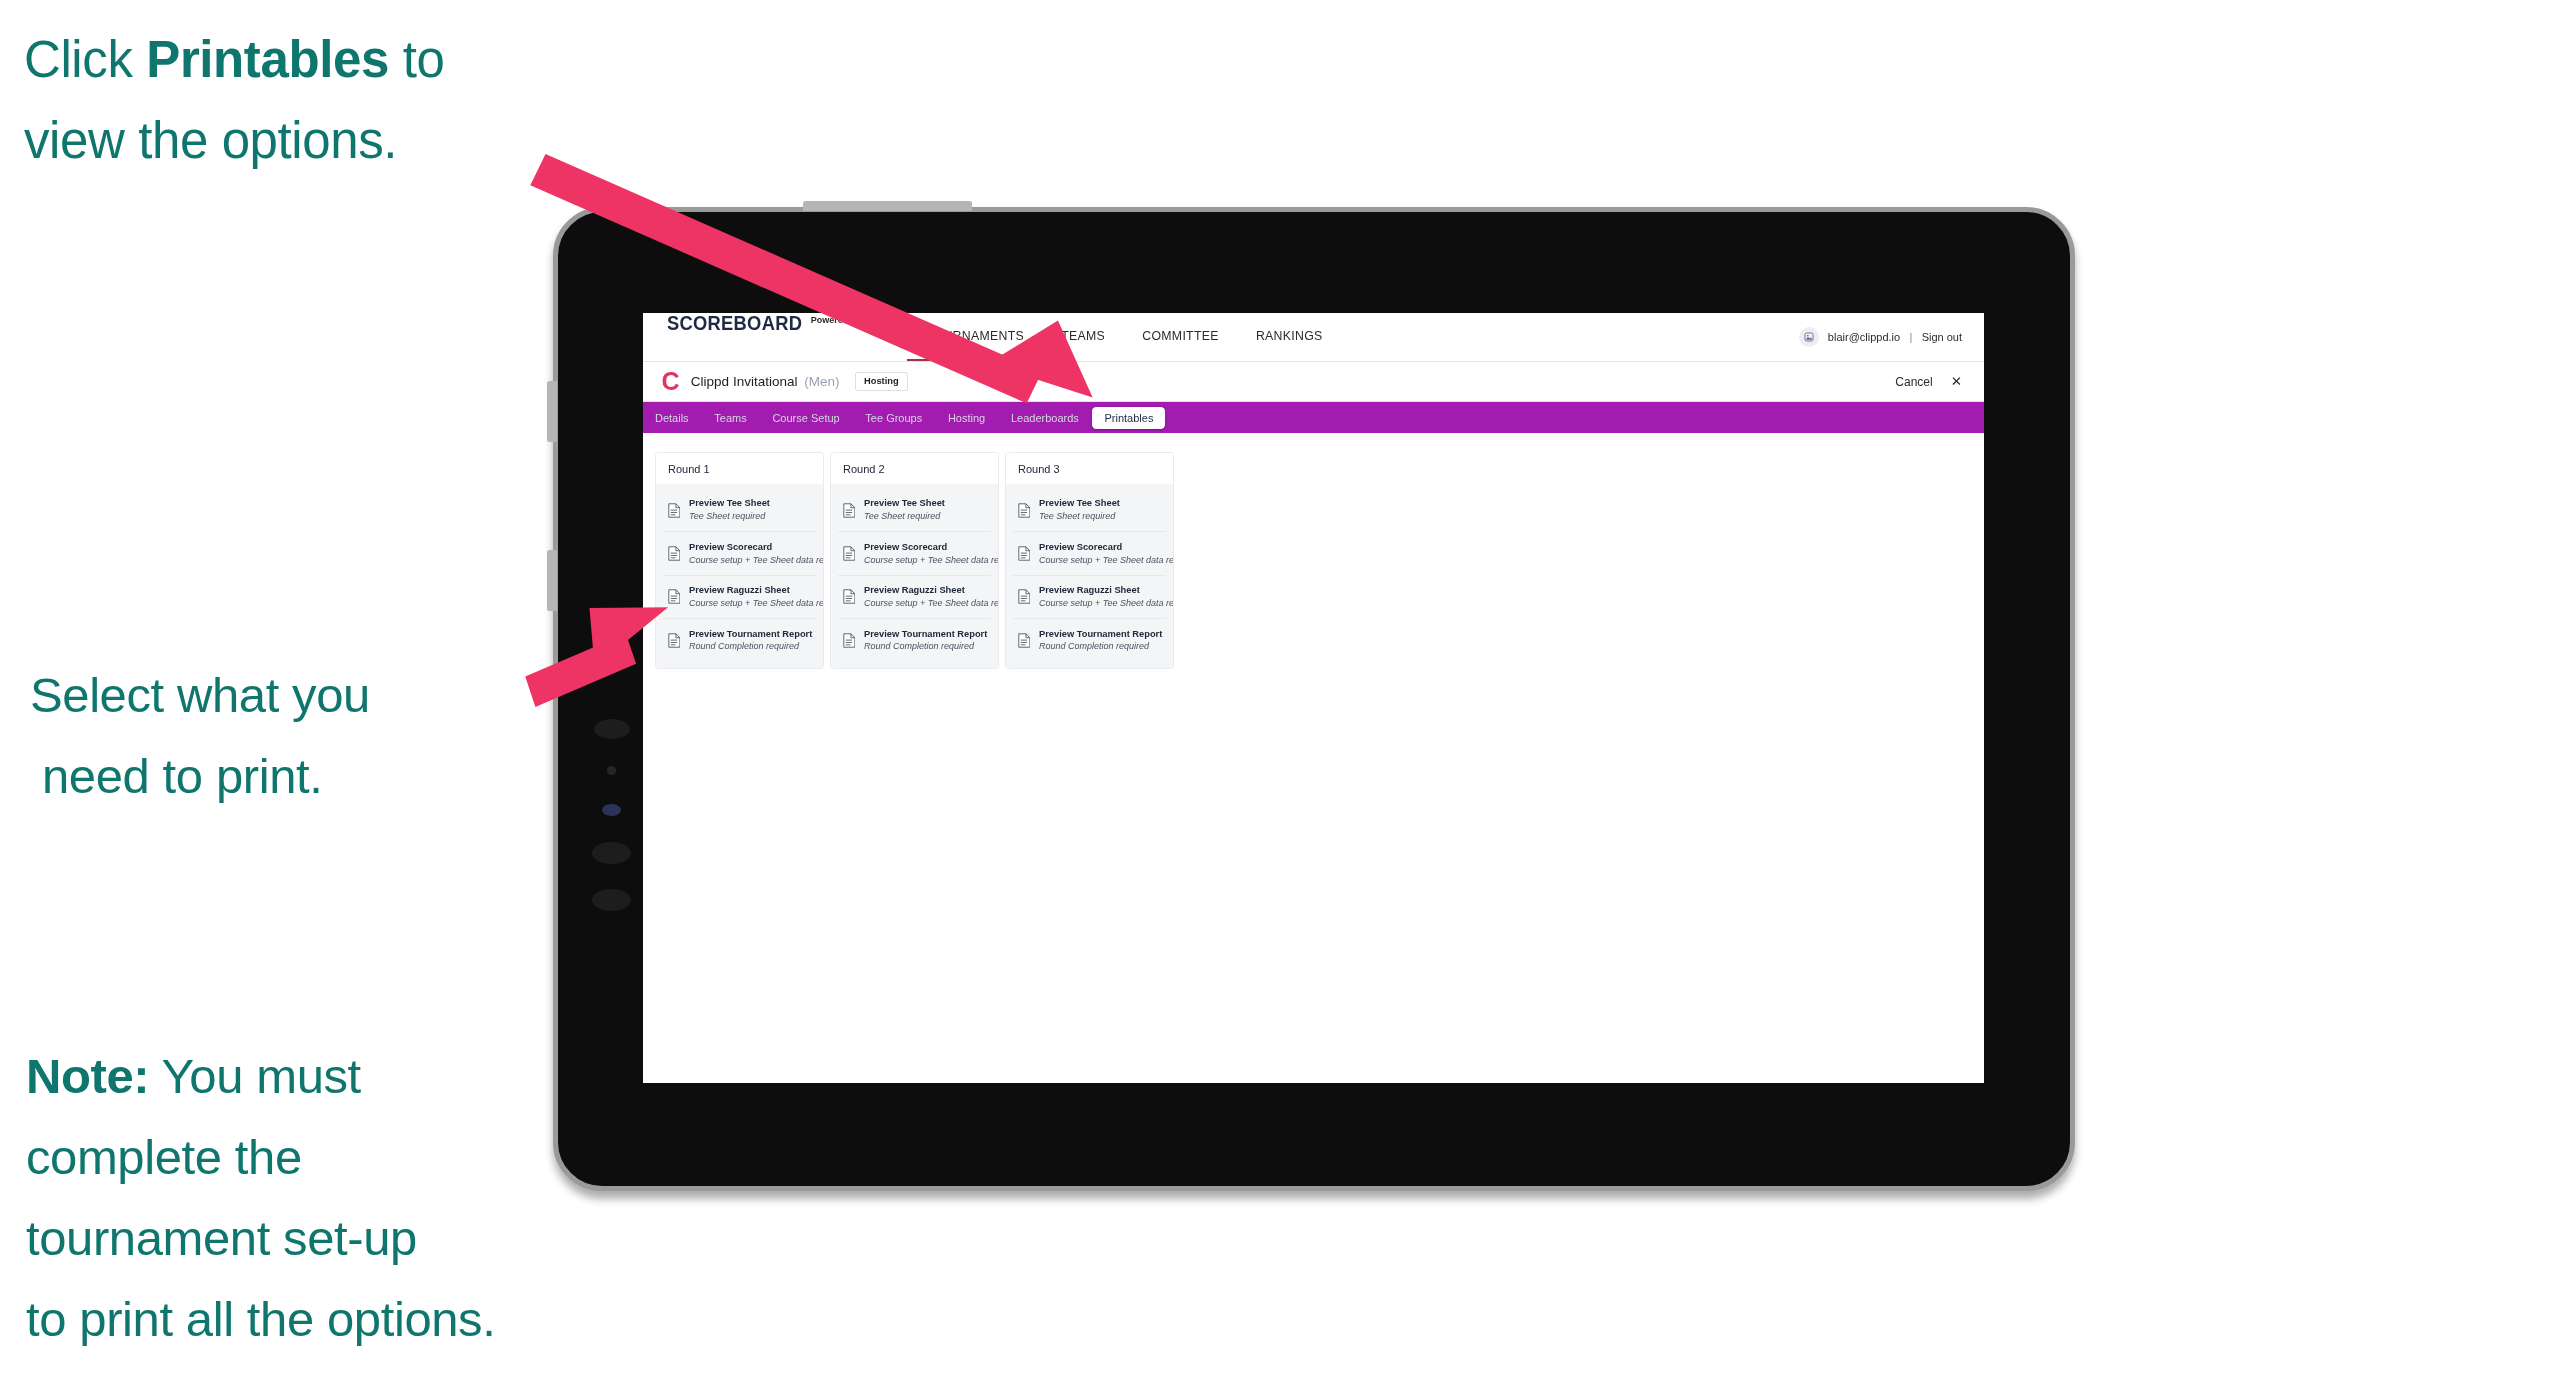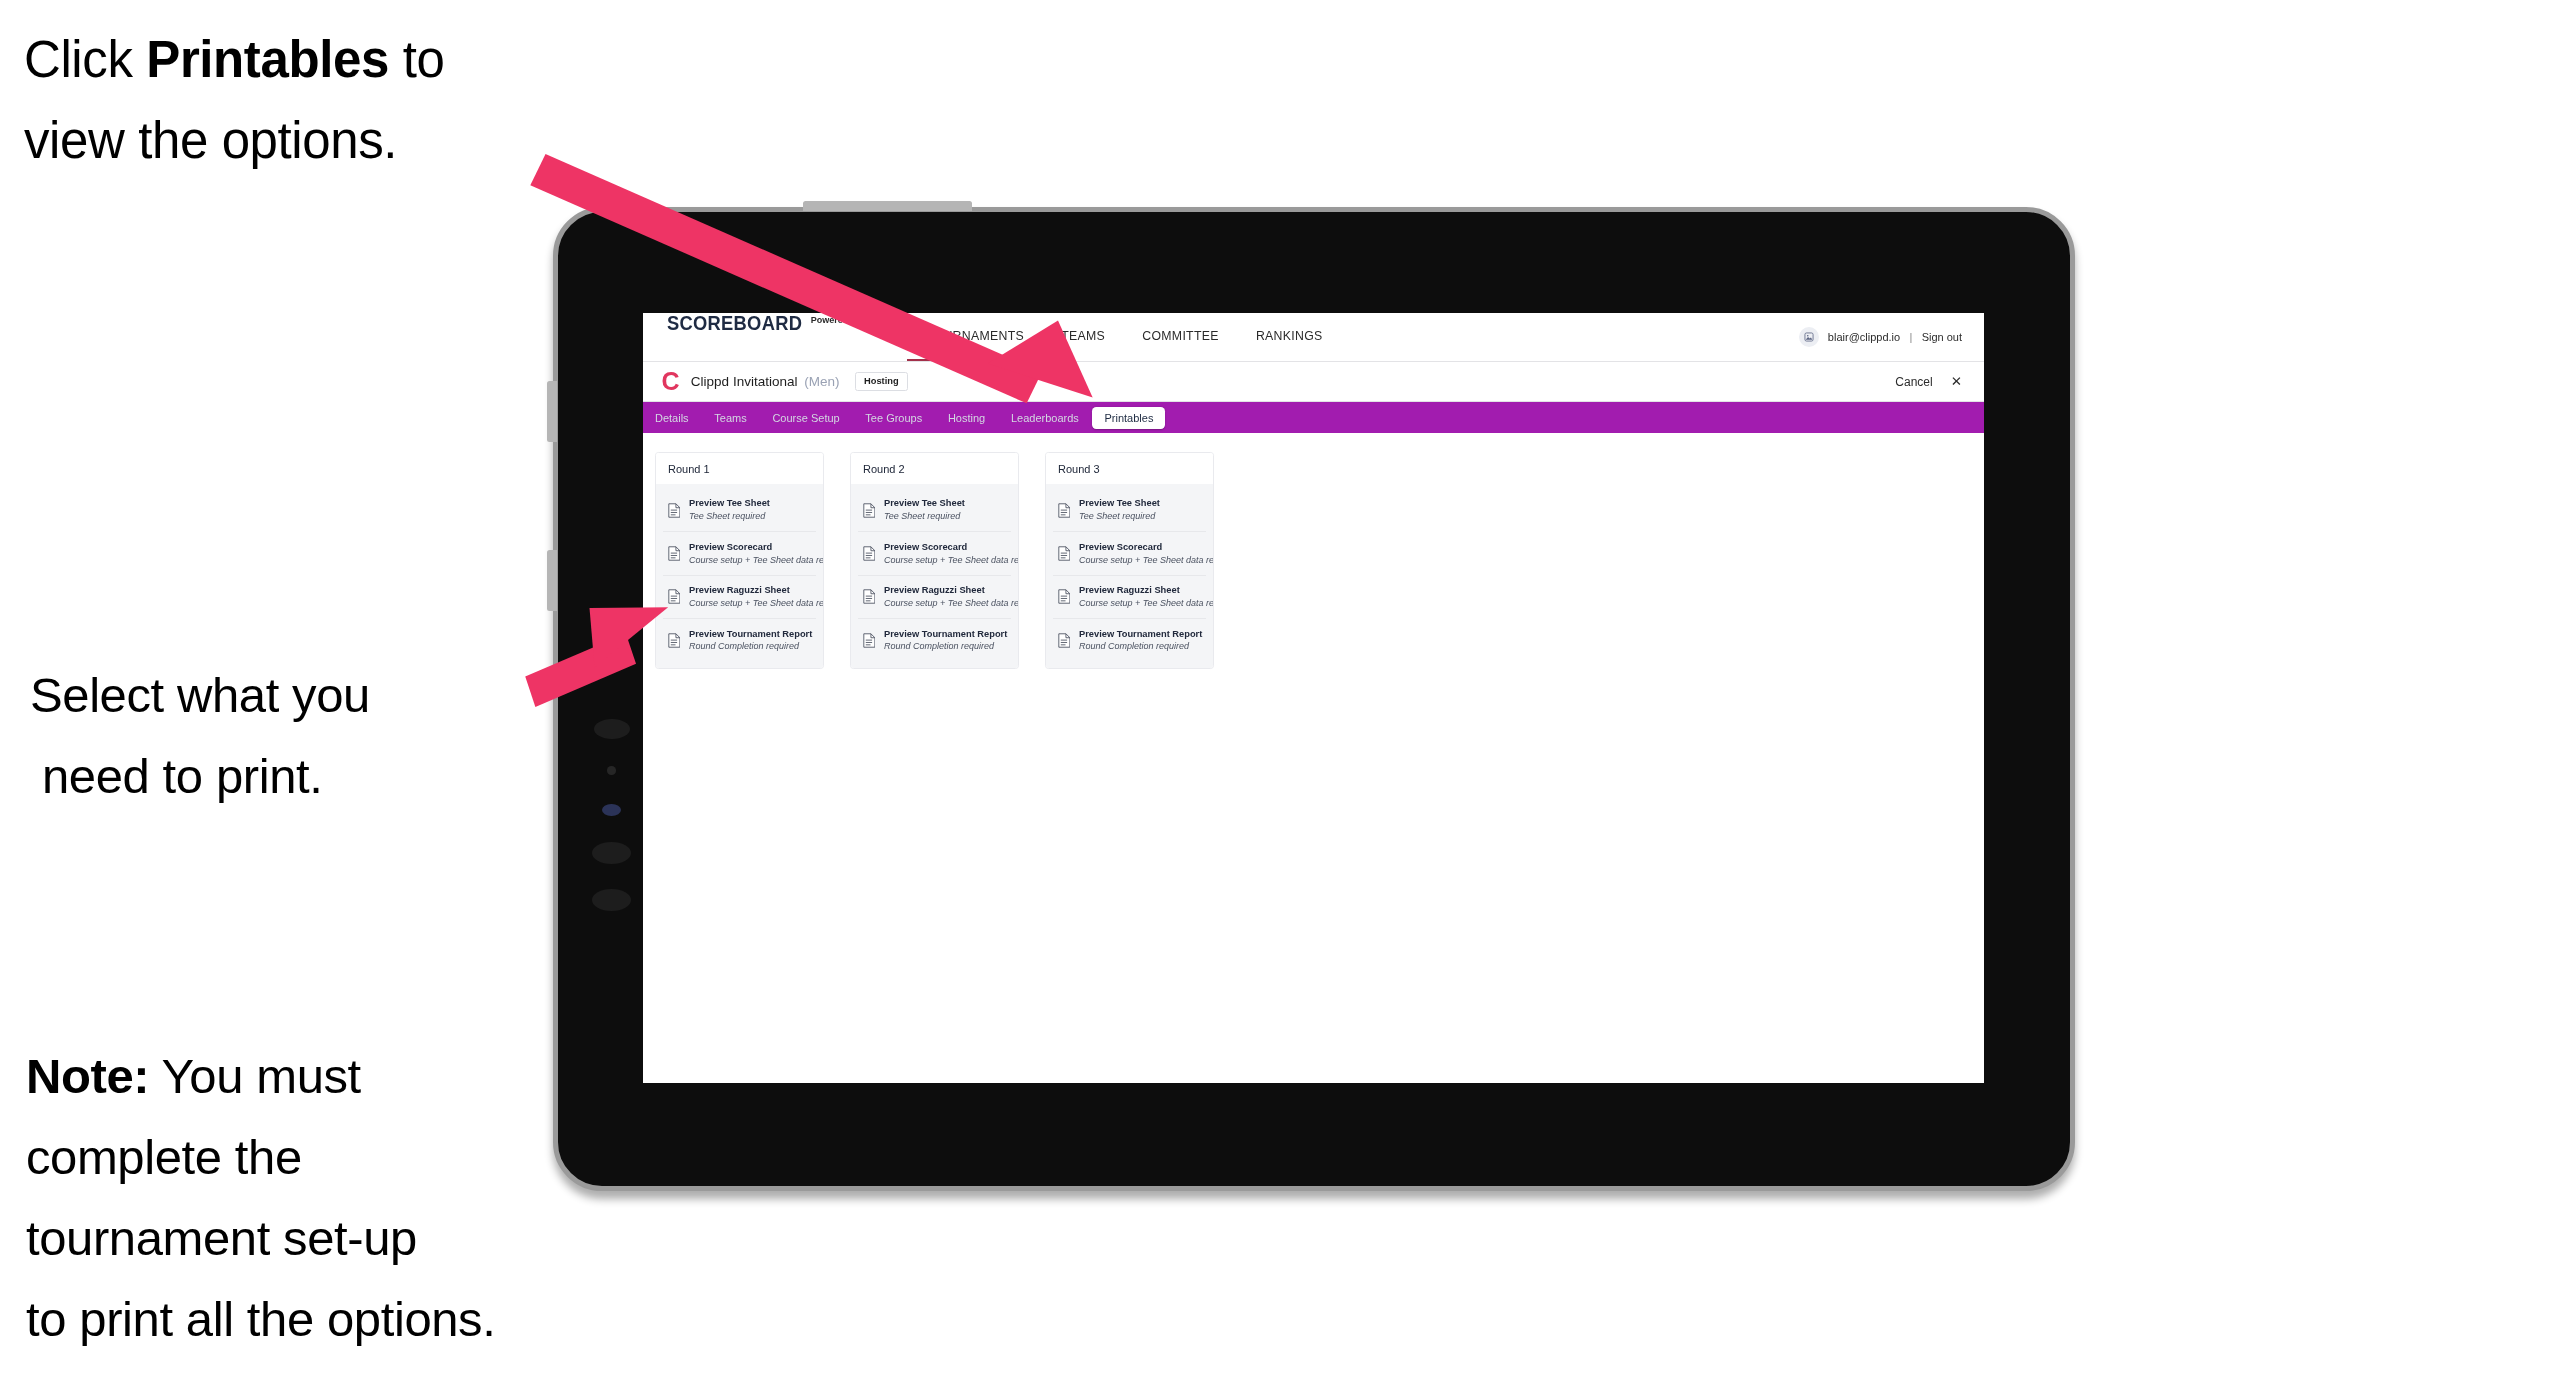--- a/index.html
+++ b/index.html
@@ -15,21 +15,21 @@
   #page {
     position: relative;
     width: 2576px;
     height: 1386px;
     background: #ffffff;
   }
 
   
   .callout {
     position: absolute;
-    color: #000000;
+    color: #0f766e;
     font-family: "Liberation Sans", sans-serif;
     font-weight: 400;
     letter-spacing: -0.4px;
   }
   .callout b { font-weight: 700; }
 
   #callout-click {
     left: 24px;
     top: 18.6px;
     width: 575px;
@@ -264,21 +264,21 @@
   .subtab.active {
     background: #ffffff;
     color: #1d2a41;
     font-weight: 400;
     box-shadow: 0 0.8px 1.7px rgba(0,0,0,0.25);
   }
 
   
   #rounds {
     display: flex;
-    gap: 26px;
+    gap: 6px;
     padding: 18.6px 0 0 12px;
     background: #ffffff;
     align-items: flex-start;
   }
   .round-card {
     width: 169px;
     background: #ffffff;
     border: 0.8px solid #e9eaee;
     border-radius: 3.4px;
     overflow: hidden;

